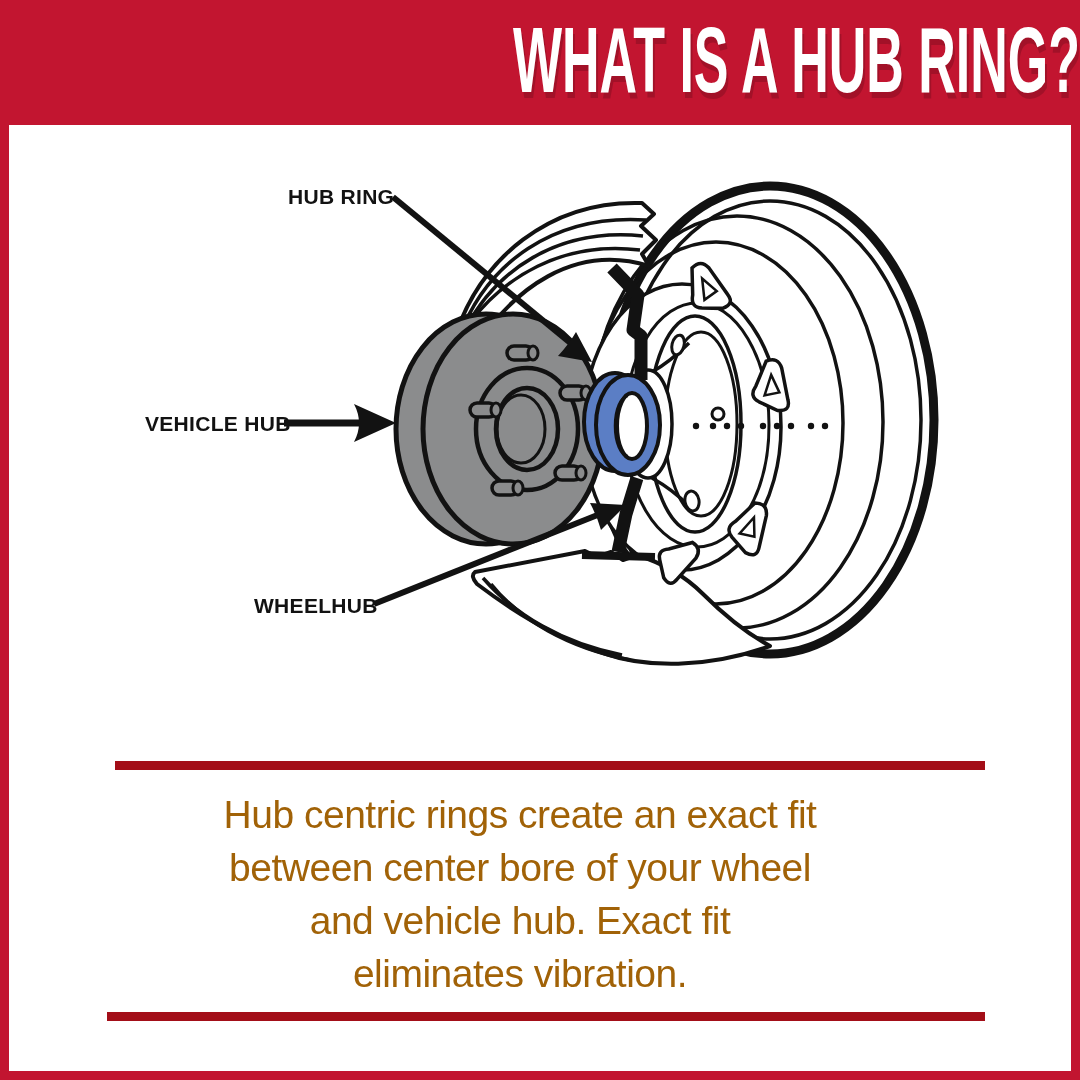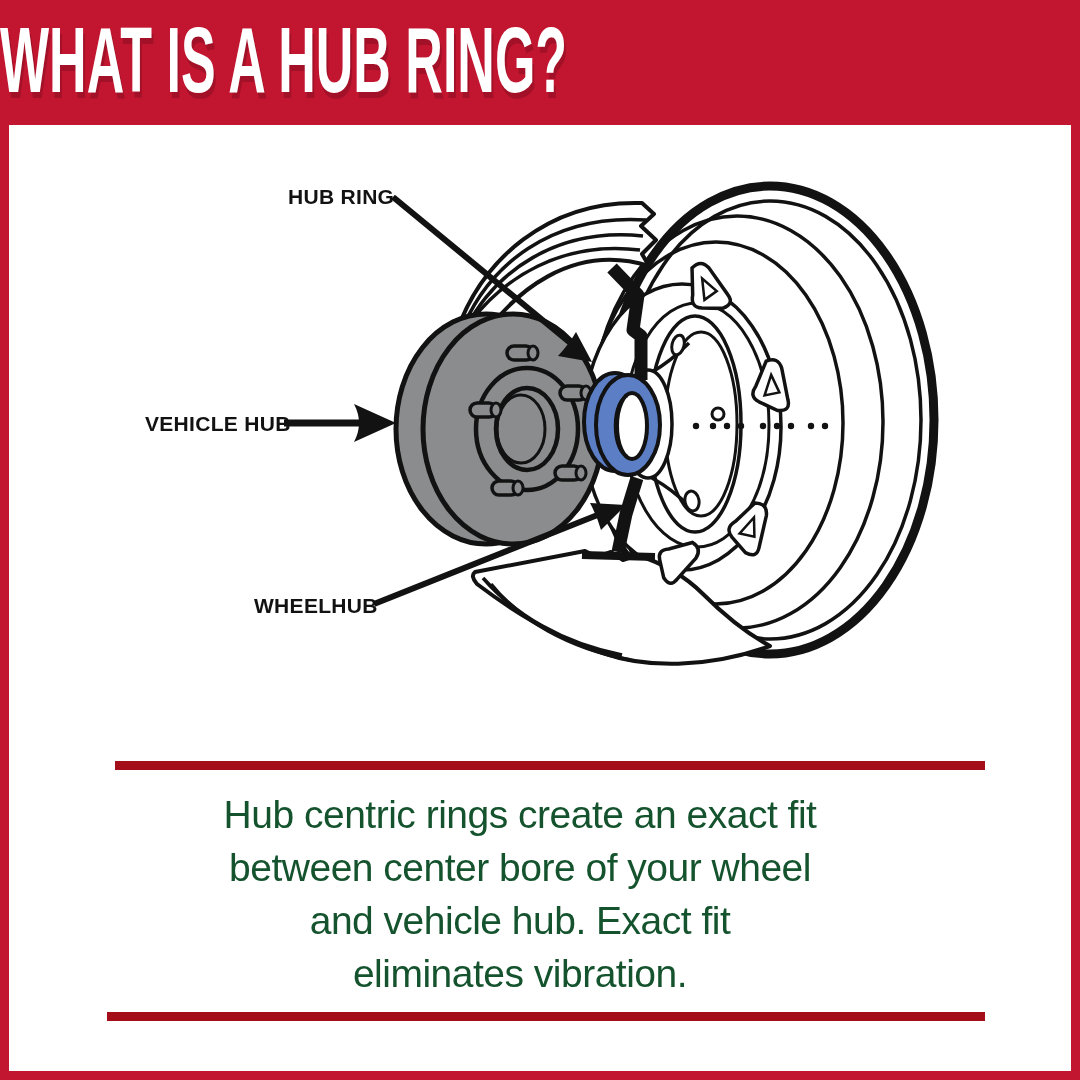--- a/index.html
+++ b/index.html
@@ -10,21 +10,21 @@
     --ink:#121212;
     --paper:#FFFFFF;
   }
   *{margin:0;padding:0;box-sizing:border-box;}
   html,body{width:1080px;height:1080px;background:var(--paper);font-family:"Liberation Sans",sans-serif;}
   body{position:relative;overflow:hidden;}
 
   .header{
     position:absolute;left:0;top:0;width:1080px;height:125px;
     background:var(--header-red);
-    display:flex;align-items:center;justify-content:flex-start;
+    display:flex;align-items:center;justify-content:flex-end;
   }
   .title{
     color:#fff;font-weight:bold;font-size:52px;letter-spacing:0px;
     transform:scaleY(1.78);transform-origin:center 56%;
     white-space:nowrap;
     text-shadow:2px 3px 0 rgba(0,0,0,0.16);
   }
 
   
   .frame-left  {position:absolute;left:0;top:125px;width:9px;height:955px;background:var(--header-red);}
@@ -32,21 +32,21 @@
   .frame-bottom{position:absolute;left:0;top:1071px;width:1080px;height:9px;background:var(--header-red);}
 
   .diagram-svg{position:absolute;left:0;top:0;width:1080px;height:1080px;}
 
   .divider{position:absolute;height:9px;background:var(--divider-red);}
   .divider-top{left:115px;top:761px;width:870px;}
   .divider-bottom{left:107px;top:1012px;width:878px;}
 
   .description{
     position:absolute;left:82px;top:788px;width:876px;
-    text-align:center;color:#14532d;
+    text-align:center;color:#a16207;
     font-size:39px;line-height:53px;letter-spacing:-0.5px;
     white-space:pre-line;
   }
 
   
   .ln{stroke:var(--ink);fill:none;}
   .wh{stroke:var(--ink);fill:var(--paper);}
   .bk{fill:var(--ink);stroke:none;}
   .gy{stroke:var(--ink);fill:var(--hub-gray);}
   .bl{stroke:var(--ink);fill:var(--ring-blue);}

